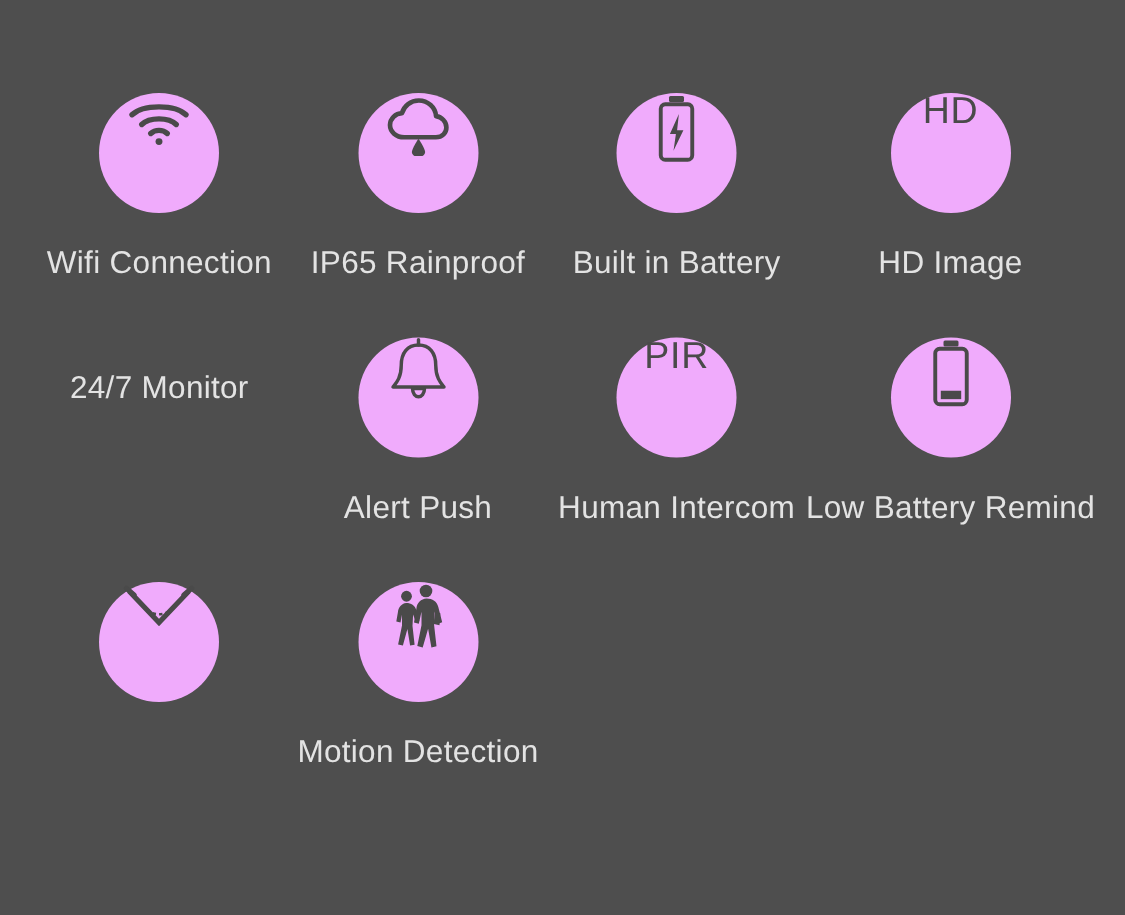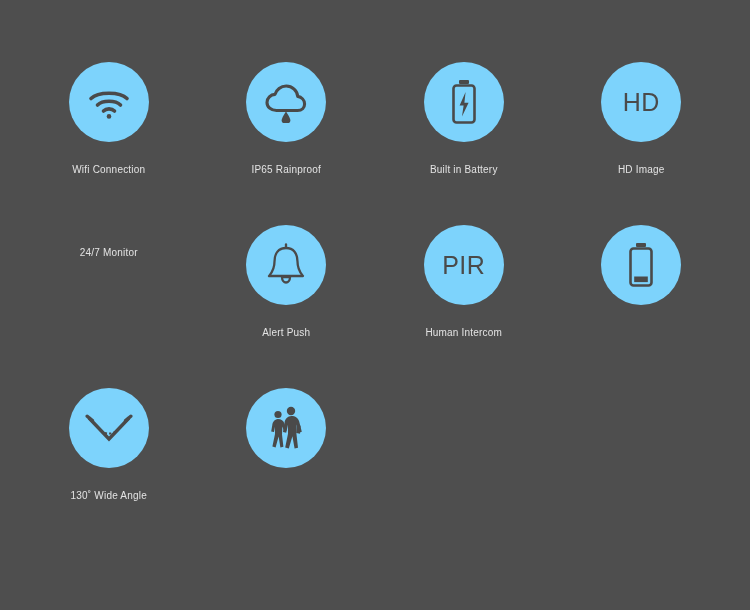--- a/index.html
+++ b/index.html
@@ -25,40 +25,39 @@
   }
   .feature-cell {
     display: flex;
     flex-direction: column;
     align-items: center;
   }
   .icon-circle {
     width: 80px;
     height: 80px;
     border-radius: 50%;
-    background: #7dd3fc;
+    background: #f0abfc;
     display: flex;
-    align-items: center;
     justify-content: center;
     position: relative;
   }
   .icon-circle svg {
     display: block;
   }
   .icon-text {
     font-family: "Liberation Sans", sans-serif;
     font-size: 25px;
     letter-spacing: 0.5px;
     color: #4a4a4a;
     font-weight: 400;
     line-height: 1;
   }
   .feature-label {
     margin-top: 22px;
-    font-size: 10px;
+    font-size: 21px;
     color: #e3e3e3;
     font-weight: 400;
     letter-spacing: 0.2px;
     white-space: nowrap;
     text-align: center;
   }
 </style>
 </head>
 <body>
 
@@ -141,48 +140,49 @@
   <div class="feature-cell">
     <div class="icon-circle">
       <span>
         <svg width="32" height="48" viewBox="0 0 32 48">
           <rect x="11" y="2" width="10" height="4" rx="1" fill="#4a4a4a"></rect>
           <rect x="5.5" y="7.5" width="21" height="37" rx="3" fill="none" stroke="#4a4a4a" stroke-width="2.6"></rect>
           <rect x="9.2" y="35.5" width="13.6" height="5.6" fill="#4a4a4a"></rect>
         </svg>
       </span>
     </div>
+    <div class="feature-label">Low Battery Remind</div>
   </div>
 
   <div class="feature-cell">
     <div class="icon-circle">
       <span>
         <svg width="48" height="32" viewBox="0 0 48 32">
           <path d="M4 6 L24 27 L44 6" fill="none" stroke="#4a4a4a" stroke-width="3.4" stroke-linejoin="miter"></path>
           <line x1="2.2" y1="4.2" x2="7.4" y2="8.6" stroke="#4a4a4a" stroke-width="3.4" stroke-linecap="round"></line>
           <line x1="45.8" y1="4.2" x2="40.6" y2="8.6" stroke="#4a4a4a" stroke-width="3.4" stroke-linecap="round"></line>
           <path d="M16.5 18.5 C19 22.5, 29 22.5, 31.5 18.5" fill="none" stroke="#4a4a4a" stroke-width="1.8" stroke-dasharray="2.2 2"></path>
         </svg>
       </span>
     </div>
-    <div class="feature-label">130˚ Wide Angle</div>
   </div>
 
   <div class="feature-cell">
     <div class="icon-circle">
       <span>
         <svg width="42" height="46" viewBox="0 0 42 46">
           <g fill="#4a4a4a">
 
             <circle cx="13" cy="9.5" r="3.6"></circle>
             <path d="M12.8 14 C9.6 14.4, 7.6 17, 7.3 20 L6.2 26.4 L9 27 L10 21.8 L10 29 L7.4 41.6 L10.6 42.4 L13.6 31.4 L15.4 42.4 L18.4 41.8 L17 29.4 L17.4 21.6 L19.2 26.6 L21.6 25.6 L19.4 18.4 C18.5 15.6, 16.2 14, 12.8 14 Z"></path>
 
             <circle cx="26" cy="6" r="4.2"></circle>
             <path d="M26.4 11 C22.6 11.2, 20 14, 19.6 17.6 L18 27 L21.2 27.8 L23 19.8 L23 28.8 L20.2 42.6 L23.8 43.6 L27.4 31.2 L29.6 43.6 L33 42.8 L31.4 28.6 L31.6 19.6 L34 27.8 L36.8 26.8 L34.2 16.6 C33.2 13, 30.4 11, 26.4 11 Z"></path>
 
             <path d="M31.8 19.6 L35.6 20.8 L35 28.8 L31.2 28 Z"></path>
           </g>
         </svg>
       </span>
     </div>
+    <div class="feature-label">Motion Detection</div>
   </div>
 
 </div>
 
 </body></html>

